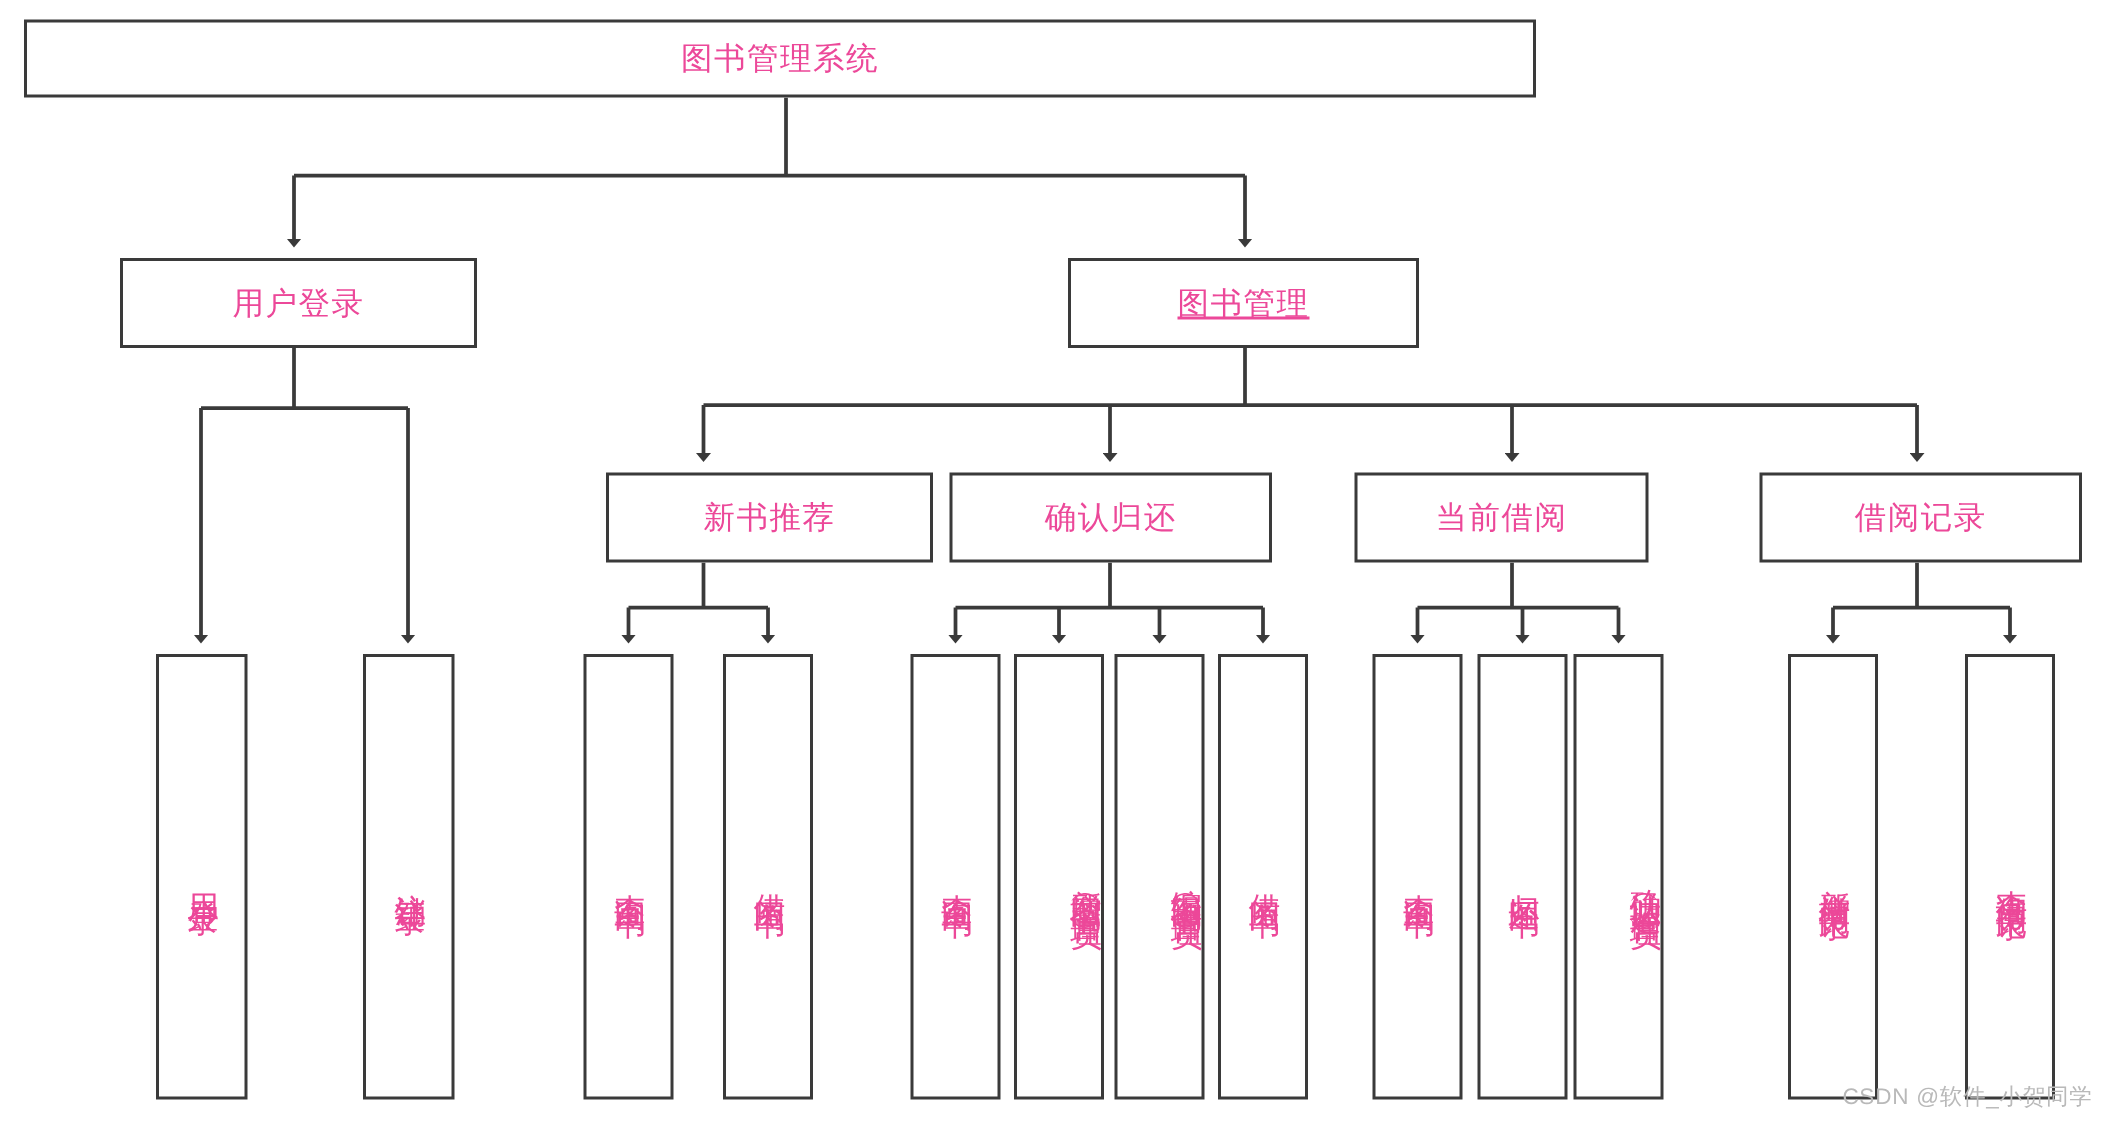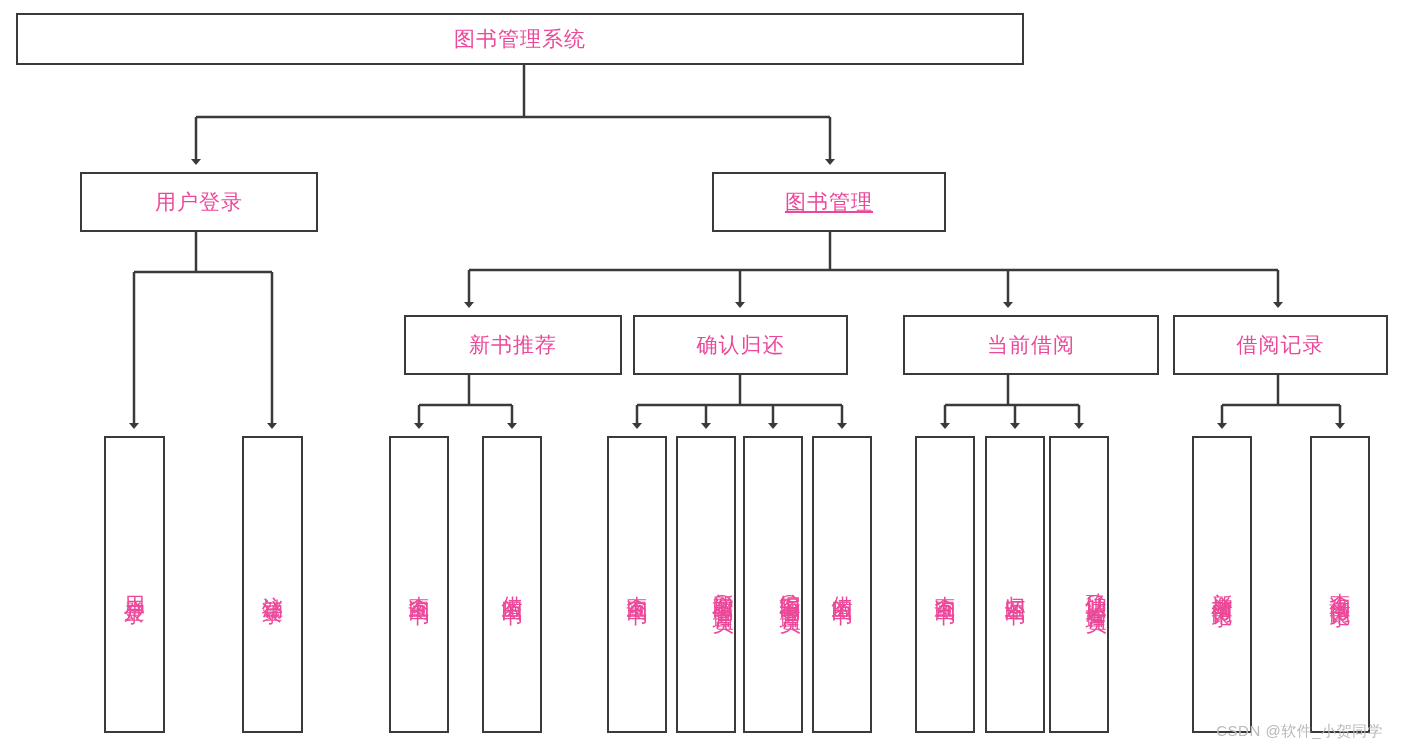--- a/index.html
+++ b/index.html
@@ -18,21 +18,21 @@
   .node.horiz{font-size:21px;letter-spacing:1px;}
   .node.leaf{
     writing-mode:vertical-rl;text-orientation:upright;
     font-size:21px;letter-spacing:3px;
     align-items:flex-start;justify-content:center;
     padding-top:10px;line-height:1.05;
   }
   .node.leaf.center{align-items:center;padding-top:0;}
   svg.lines{position:absolute;left:0;top:0;width:1405px;height:747px;pointer-events:none;}
   .watermark{
-    position:absolute;right:22px;bottom:6px;
+    position:absolute;right:10px;bottom:6px;
     font-size:15px;color:#b9b9b9;letter-spacing:0.5px;
     white-space:nowrap;
   }
 </style>
 </head>
 <body>
 
 <div id="diagram">
 
   <svg class="lines" viewBox="0 0 1405 747">
@@ -95,21 +95,21 @@
   <div class="node horiz" style="left:712px;top:172px;width:234px;height:60px;text-decoration:underline;">
     <span>图书管理</span>
   </div>
 
   <div class="node horiz" style="left:360px;top:315px;width:218px;height:60px;margin-left:44px;">
     <span>新书推荐</span>
   </div>
   <div class="node horiz" style="left:633px;top:315px;width:215px;height:60px;">
     <span>确认归还</span>
   </div>
-  <div class="node horiz" style="left:903px;top:315px;width:256px;height:60px;">
+  <div class="node horiz" style="left:903px;top:315px;width:196px;height:60px;">
     <span>当前借阅</span>
   </div>
   <div class="node horiz" style="left:1173px;top:315px;width:215px;height:60px;">
     <span>借阅记录</span>
   </div>
 
   <div class="node leaf center" style="left:104px;top:436px;width:61px;height:297px;">
     <span>用户登录</span>
   </div>
   <div class="node leaf center" style="left:242px;top:436px;width:61px;height:297px;">

